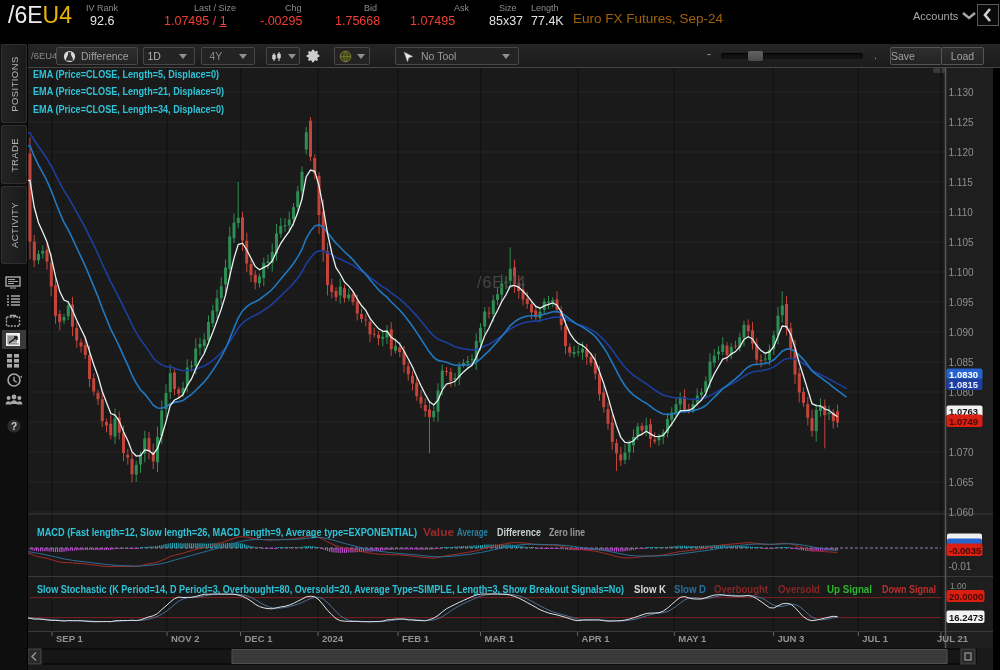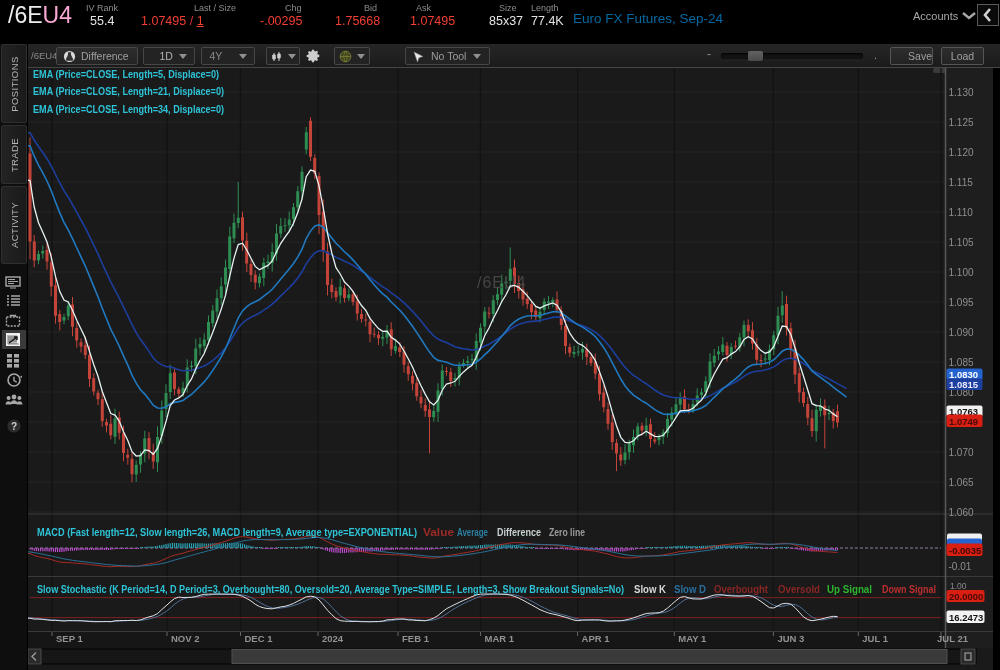--- a/index.html
+++ b/index.html
@@ -13,87 +13,87 @@
 .sidebar{left:0;top:44px;width:28px;height:626px;background:#0e0e0e;border-right:1px solid #000}
 .stab{position:absolute;left:1px;width:26px;background:linear-gradient(90deg,#232323,#1a1a1a);border:1px solid #2f2f2f;border-radius:2px;color:#b5b5b5;font-size:9.5px;letter-spacing:.4px}
 .stab span{position:absolute;left:50%;top:50%;transform:translate(-50%,-50%) rotate(-90deg);white-space:nowrap}
 .sic{position:absolute;left:5px;width:18px;height:16px;text-align:center}
 .ax{font-size:10px;fill:#8f8f8f}
 .dt{font-size:9.5px;font-weight:bold;fill:#929292}
 .bub{font-size:9.5px;font-weight:bold}
 </style></head><body>
 
 <div class="ab topbar">
-  <div class="ab" style="left:8px;top:2px;font-size:23px;color:#ececec">/6E<span style="color:#f9a8d4">U4</span></div>
+  <div class="ab" style="left:8px;top:2px;font-size:23px;color:#ececec">/6E<span style="color:#eab308">U4</span></div>
   <div class="lbl" style="left:86px">IV Rank</div>
-    <div class="val" style="left:90px">55.4</div>
+    <div class="val" style="left:90px">92.6</div>
   <div class="lbl" style="left:194px">Last / Size</div>
-    <div class="val red" style="left:141px">1.07495 <span style="color:#d34">/</span> <span style="text-decoration:underline">1</span></div>
+    <div class="val red" style="left:164px">1.07495 <span style="color:#d34">/</span> <span style="text-decoration:underline">1</span></div>
   <div class="lbl" style="left:285px">Chg</div>
     <div class="val red" style="left:260px">-.00295</div>
   <div class="lbl" style="left:364px">Bid</div>
     <div class="val red" style="left:335px">1.75668</div>
-  <div class="lbl" style="left:416px">Ask</div>
+  <div class="lbl" style="left:454px">Ask</div>
     <div class="val red" style="left:410px">1.07495</div>
   <div class="lbl" style="left:499px">Size</div>
     <div class="val" style="left:489px">85x37</div>
   <div class="lbl" style="left:531px">Length</div>
     <div class="val" style="left:531px">77.4K</div>
-  <div class="ab" style="left:573px;top:11px;font-size:13.5px;color:#0369a1">Euro FX Futures, Sep-24</div>
+  <div class="ab" style="left:573px;top:11px;font-size:13.5px;color:#a16207">Euro FX Futures, Sep-24</div>
   <div class="ab" style="left:913px;top:10px;font-size:11px;color:#a8a8a8">Accounts</div>
   <svg class="ab" style="left:962px;top:12px" width="14" height="9">
       <path d="M1 1l6 5 6-5" stroke="#a8a8a8" stroke-width="2.4" fill="none"></path>
     </svg>
   <div class="ab" style="left:977px;top:4px;width:22px;height:22px;border:1px solid #5a5a5a;background:#0a0a0a">
     <svg width="20" height="20">
         <path d="M12 4l-5 6 5 6" stroke="#d0d0d0" stroke-width="2.6" fill="none"></path>
       </svg>
   </div>
 </div>
 
 <div class="ab toolbar">
   <div class="ab" style="left:3px;top:6px;font-size:9.5px;color:#8a8a8a">/6EU4</div>
   <div class="tbtn" style="left:28px;width:82px">
     <svg class="ab" style="left:6px;top:2px" width="13" height="13" viewBox="0 0 13 13">
         <circle cx="6.5" cy="6.5" r="5.6" fill="#d9d9d9"></circle>
         <path d="M5 2.2h3v2.5l2 4.3c.4.9-.2 1.8-1.1 1.8H4.1c-.9 0-1.5-.9-1.1-1.8l2-4.3z" fill="#333"></path>
       </svg>
     <span style="margin-left:24px">Difference</span>
   </div>
-  <div class="tbtn" style="left:114.5px;width:52px;background:#232323"><span style="margin-left:16px;color:#b2b2b2">1D</span><span class="caret" style="position:absolute;right:7px;top:6px"></span></div>
+  <div class="tbtn" style="left:114.5px;width:52px;background:#232323"><span style="margin-left:4px;color:#b2b2b2">1D</span><span class="caret" style="position:absolute;right:7px;top:6px"></span></div>
   <div class="tbtn" style="left:172.5px;width:54px;background:#232323"><span style="margin-left:8px;color:#8a8a8a">4Y</span><span class="caret" style="position:absolute;right:7px;top:6px"></span></div>
   <div class="tbtn" style="left:237.5px;width:34px;background:#232323">
     <svg class="ab" style="left:4px;top:3px" width="12" height="12">
         <path d="M3 2v8M1.8 4h2.4v4H1.8zM8 1v9M6.8 3h2.4v4H6.8z" stroke="#cfcfcf" stroke-width="1" fill="#cfcfcf"></path>
       </svg>
     <span class="caret" style="position:absolute;right:3px;top:6px"></span>
   </div>
   <div class="ab" style="left:277px;top:4px">
     <svg width="16" height="16" viewBox="0 0 16 16">
         <path fill="#cdcdcd" d="M8 5.2A2.8 2.8 0 108 10.8 2.8 2.8 0 008 5.2zm6.3 1.6l-1.6-.3a4.9 4.9 0 00-.5-1.2l.9-1.3-1.3-1.3-1.3.9a4.9 4.9 0 00-1.2-.5L9 1.7H7l-.3 1.6a4.9 4.9 0 00-1.2.5l-1.3-.9-1.3 1.3.9 1.3a4.9 4.9 0 00-.5 1.2l-1.6.3v2l1.6.3a4.9 4.9 0 00.5 1.2l-.9 1.3 1.3 1.3 1.3-.9a4.9 4.9 0 001.2.5l.3 1.6h2l.3-1.6a4.9 4.9 0 001.2-.5l1.3.9 1.3-1.3-.9-1.3a4.9 4.9 0 00.5-1.2l1.6-.3z"></path>
       </svg>
   </div>
   <div class="tbtn" style="left:305.5px;width:36px;background:#232323">
     <svg class="ab" style="left:4px;top:2px" width="13" height="13" viewBox="0 0 13 13">
         <circle cx="6.5" cy="6.5" r="5.3" fill="#3f421e" stroke="#7a7f34" stroke-width="1"></circle>
         <path d="M1.2 6.5h10.6M6.5 1.2c-2.2 2.8-2.2 7.8 0 10.6 2.2-2.8 2.2-7.8 0-10.6" stroke="#7a7f34" stroke-width=".8" fill="none"></path>
       </svg>
     <span class="caret" style="position:absolute;right:4px;top:6px"></span>
   </div>
-  <div class="tbtn" style="left:377px;width:85px;background:#232323">
+  <div class="tbtn" style="left:367px;width:124px;background:#232323">
     <svg class="ab" style="left:7px;top:3px" width="11" height="12">
         <path d="M1 1l3.5 10 1.4-4.2L10 5.5z" fill="#e8e8e8" stroke="#888" stroke-width=".5"></path>
       </svg>
     <span style="margin-left:25px;color:#9a9a9a">No Tool</span><span class="caret" style="position:absolute;right:8px;top:6px"></span>
   </div>
   <div class="ab" style="left:679px;top:3px;color:#909090;font-size:12px">-</div>
   <div class="ab" style="left:693px;top:9px;width:142px;height:6px;background:#121212;border-radius:3px;box-shadow:inset 0 1px 2px #000"></div>
   <div class="ab" style="left:720px;top:7px;width:15px;height:10px;background:linear-gradient(#636363,#4a4a4a);border-radius:2px"></div>
   <div class="ab" style="left:846px;top:5px;color:#909090;font-size:11px">.</div>
-  <div class="tbtn" style="left:862px;width:43px;text-align:right;border-color:#555">Save</div>
+  <div class="tbtn" style="left:862px;width:52px;text-align:left;border-color:#555">Save</div>
   <div class="tbtn" style="left:913px;width:43px;text-align:center;border-color:#555">Load</div>
 </div>
 
 <div class="ab sidebar">
   <div class="stab" style="top:0;height:79px">
       <span>POSITIONS</span>
     </div>
   <div class="stab" style="top:81px;height:59px">
       <span>TRADE</span>
     </div>

